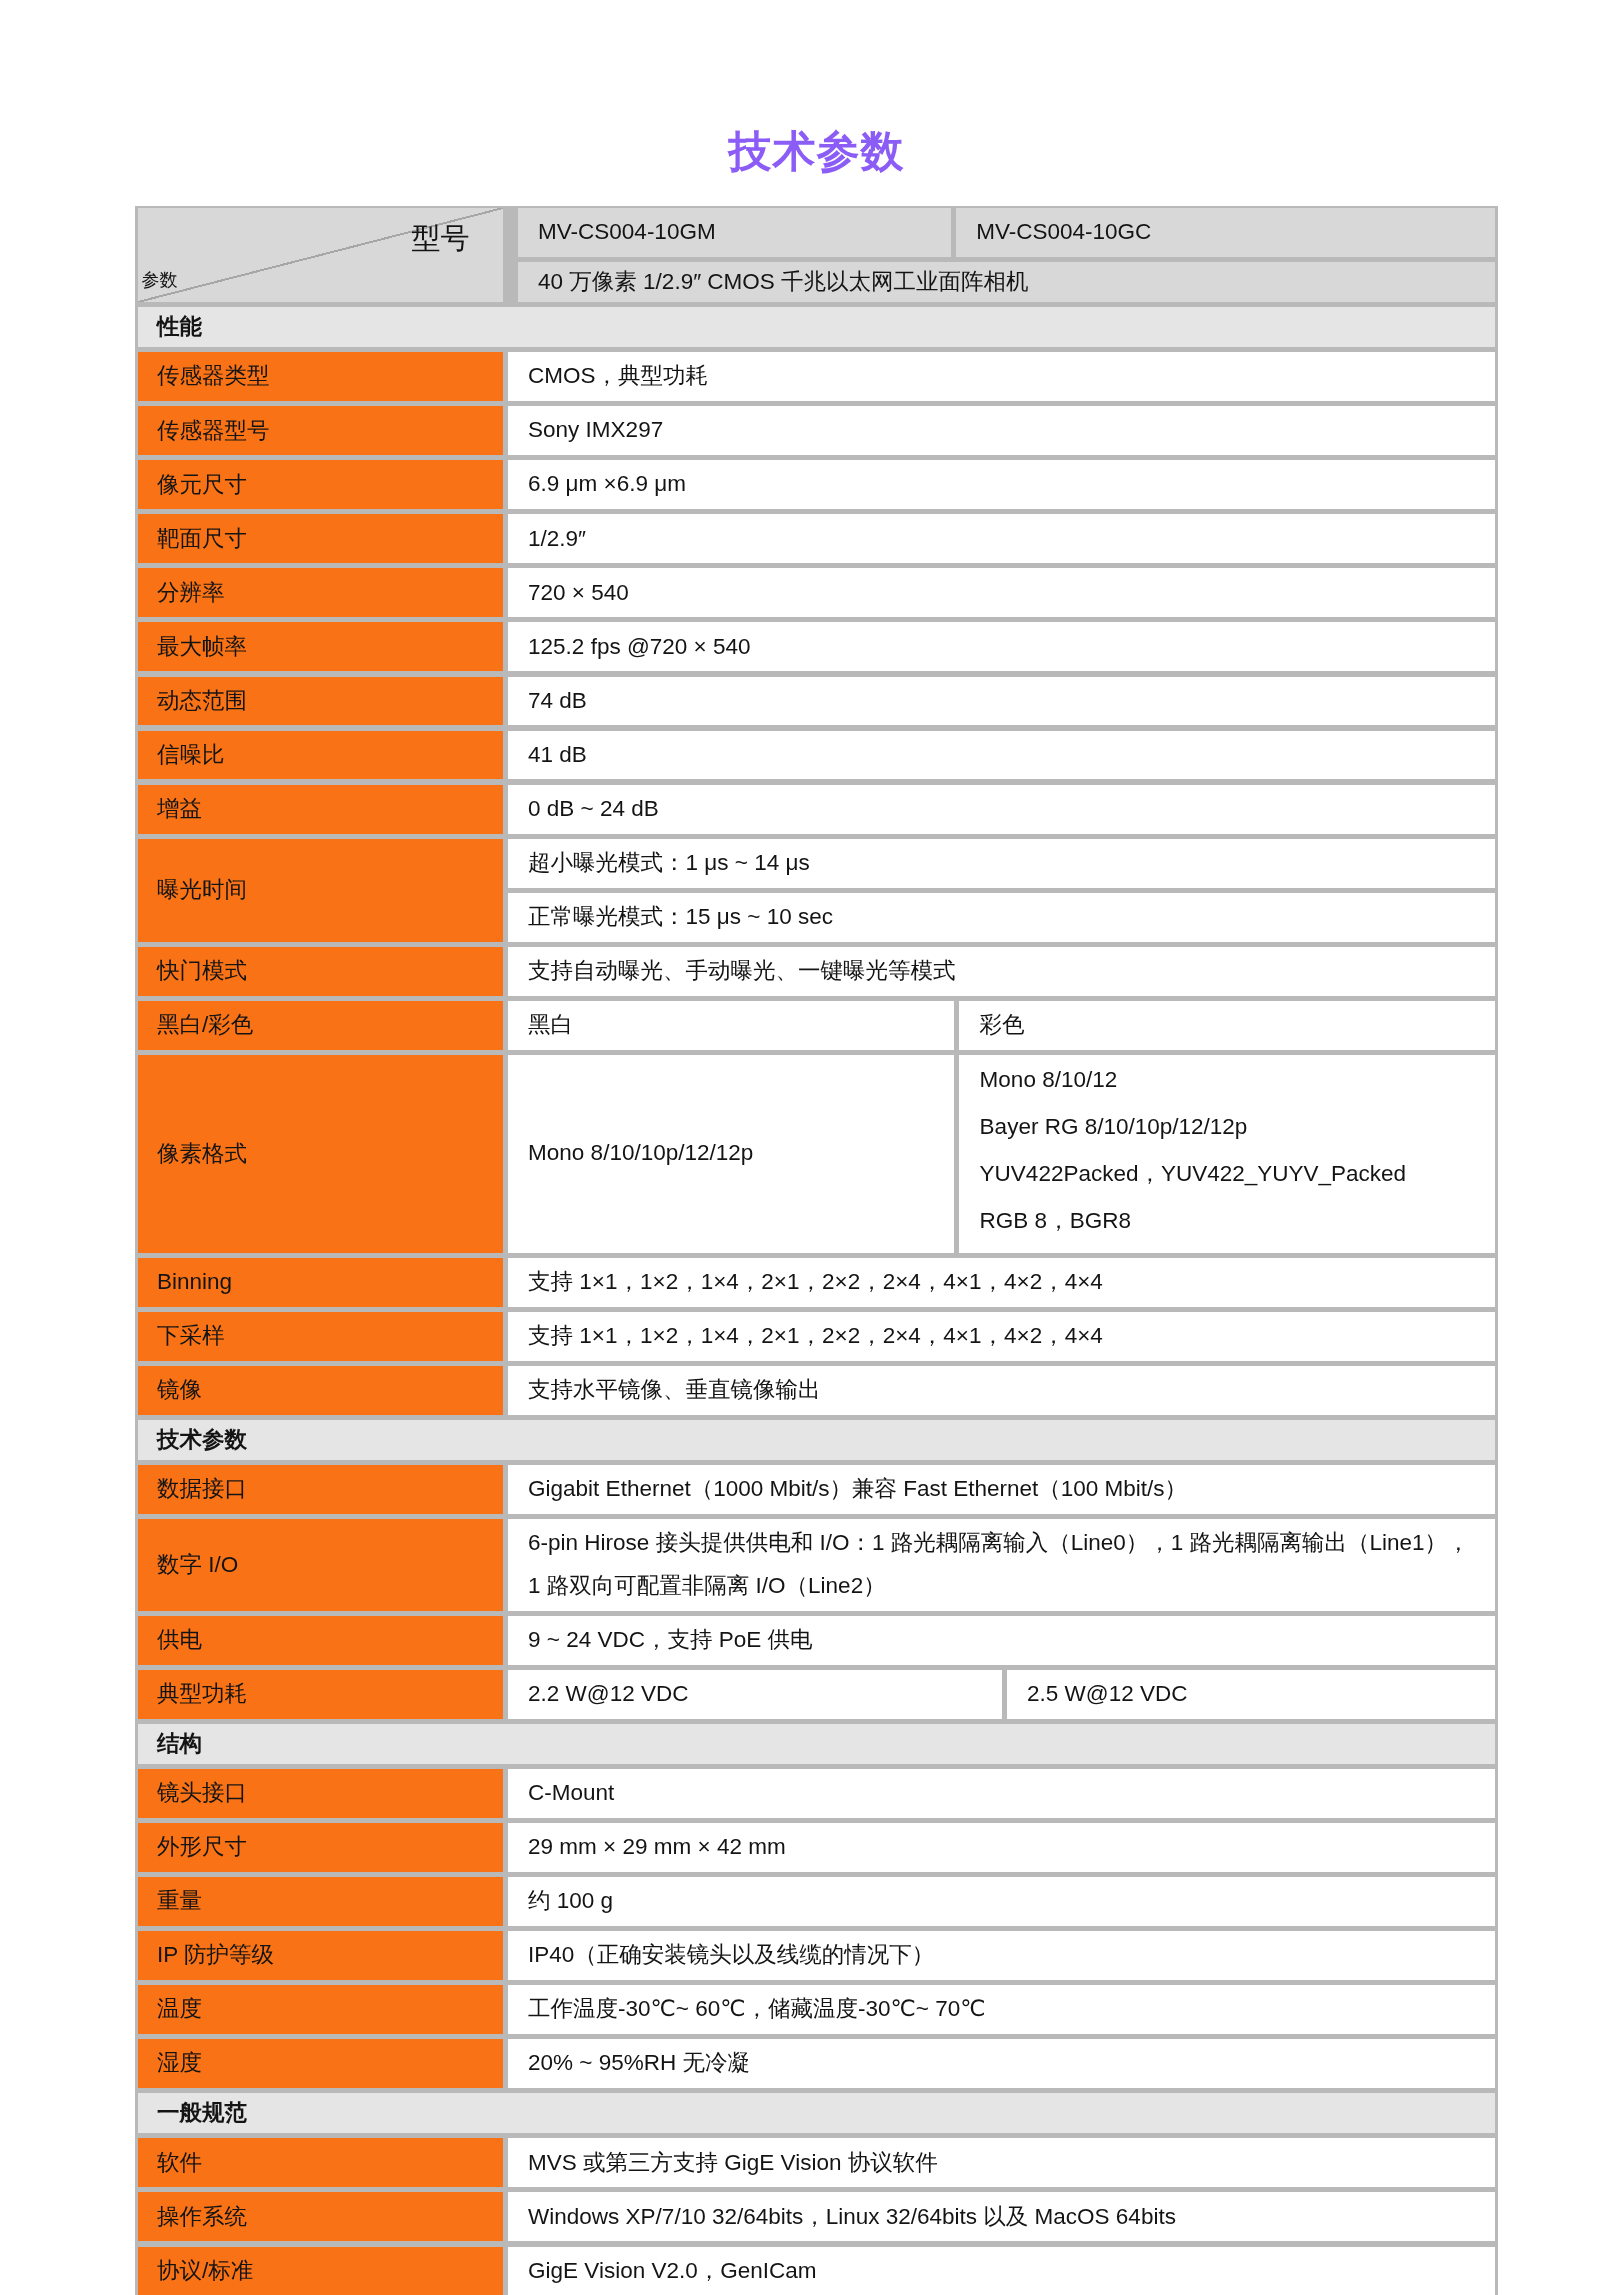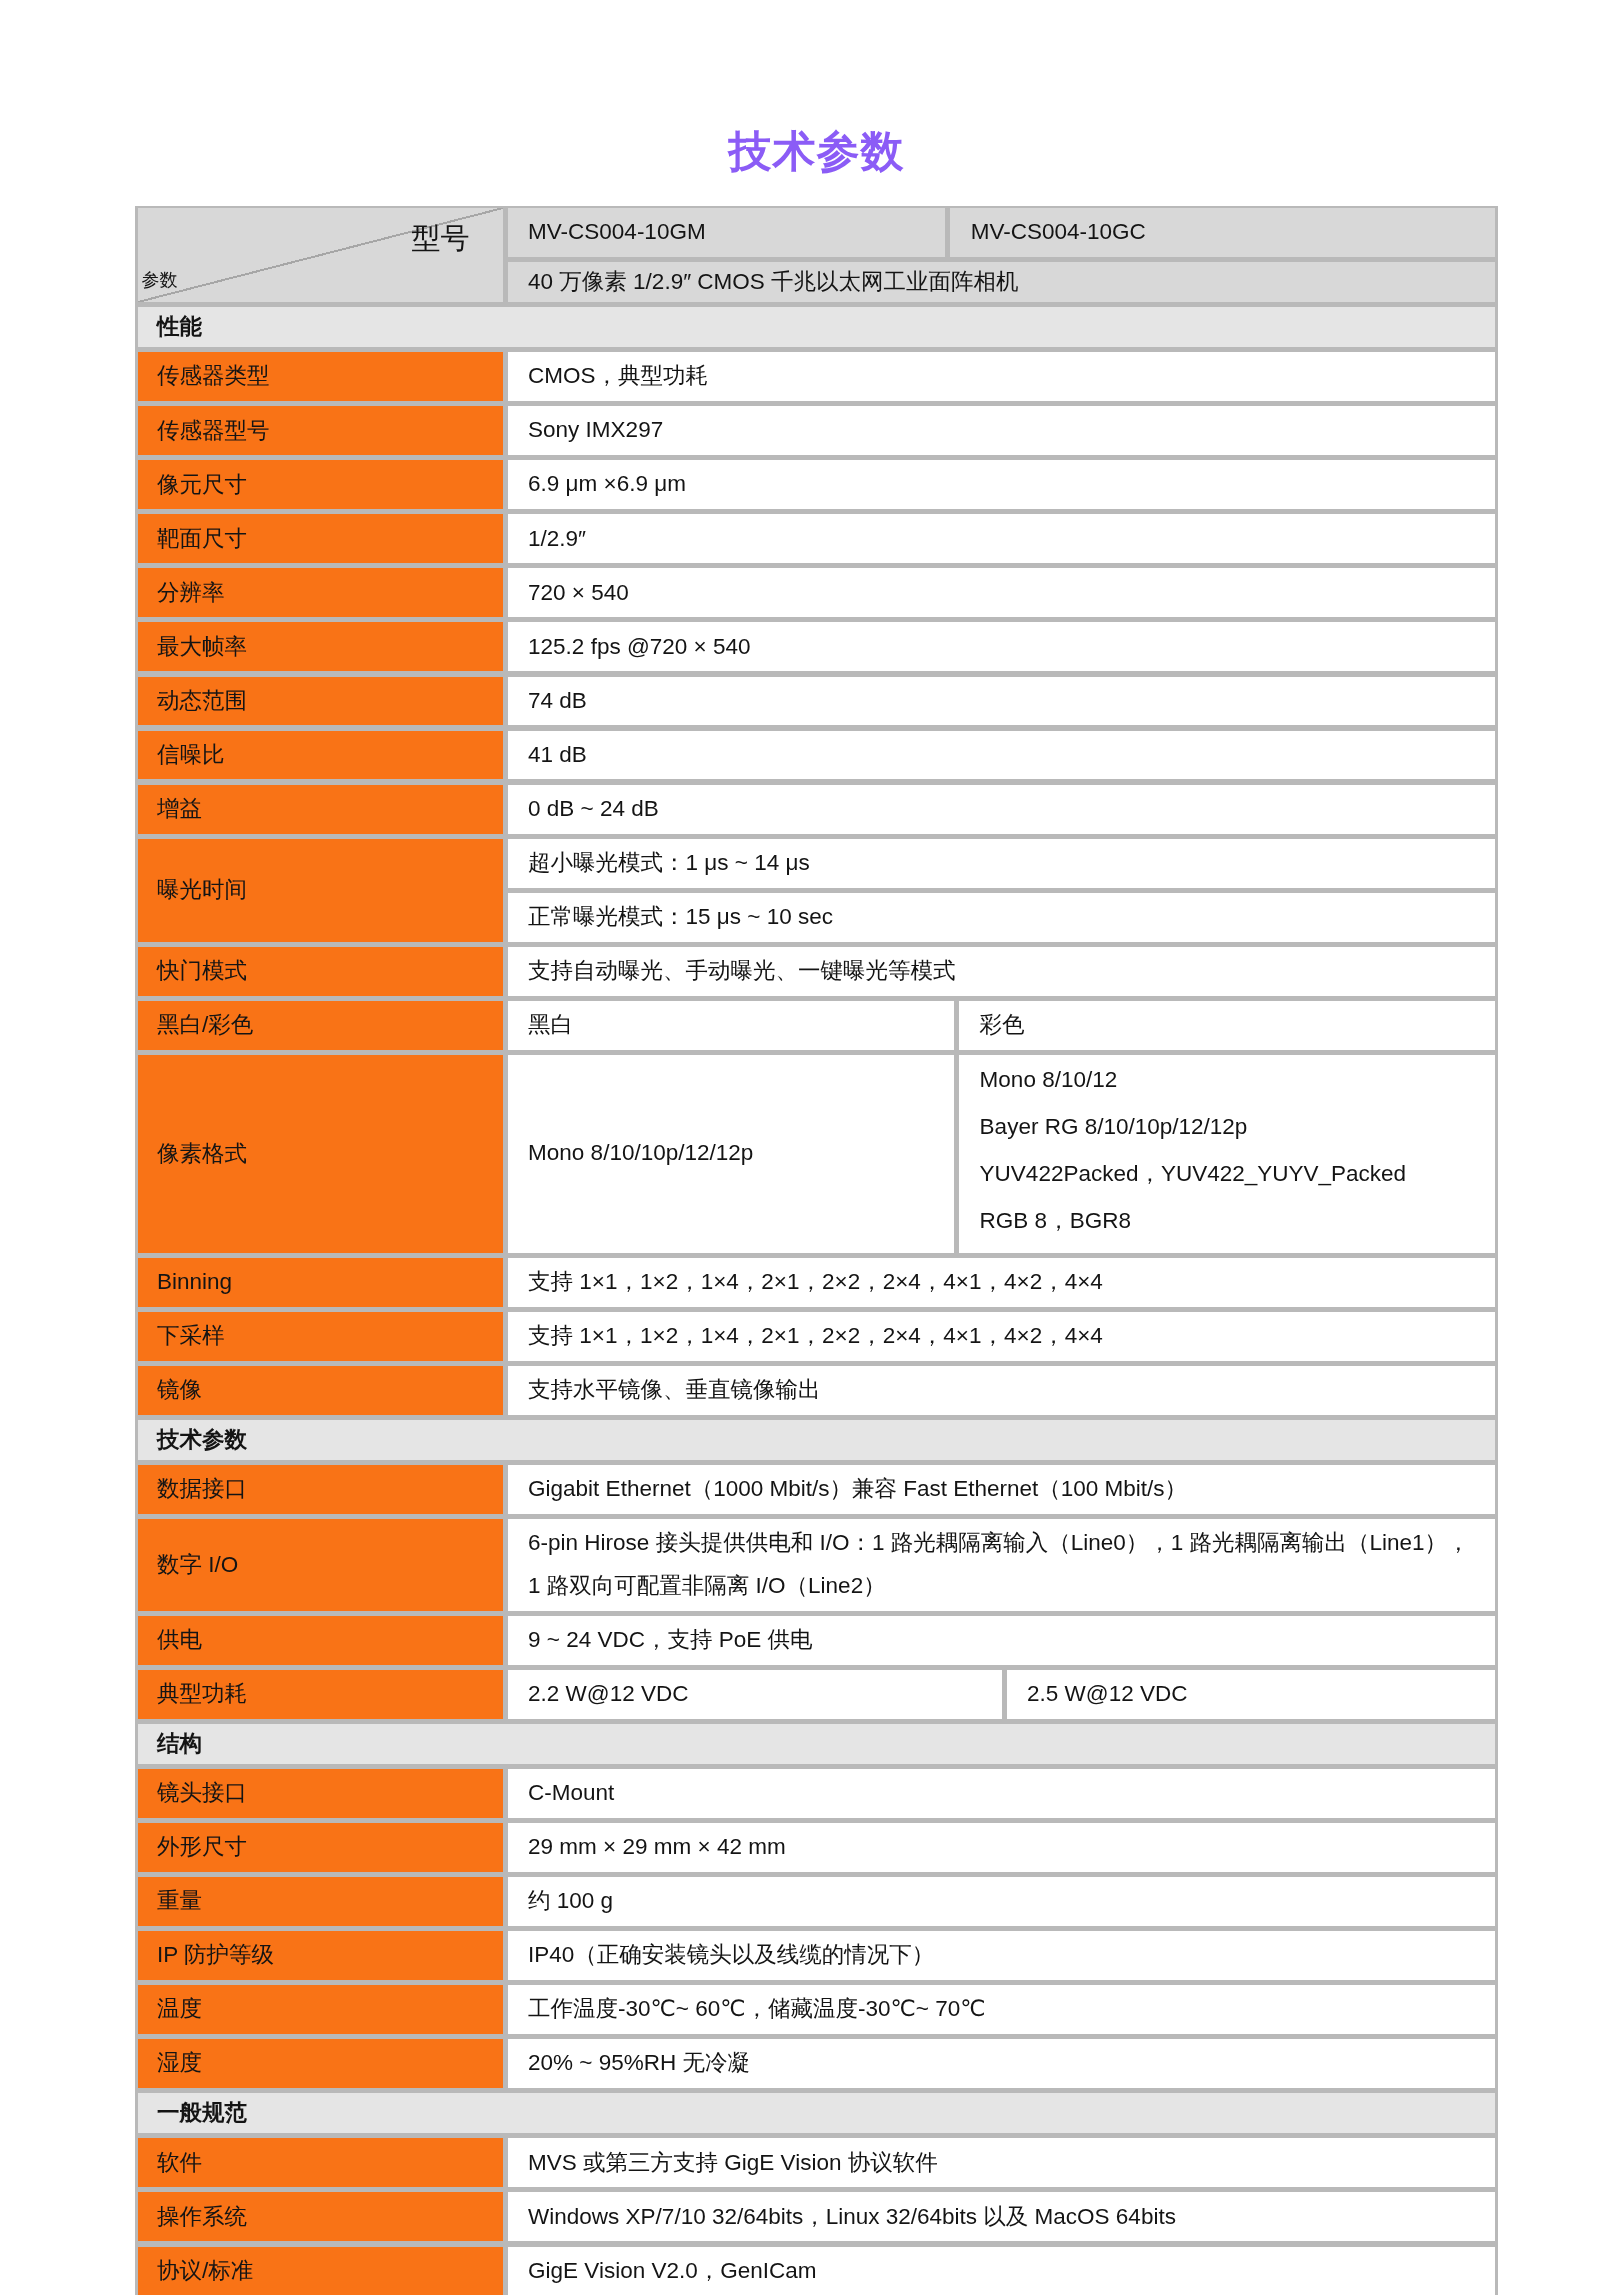--- a/index.html
+++ b/index.html
@@ -89,21 +89,21 @@
     font-size: 29px;
     line-height: 1.4;
   }
   .corner-bottom {
     position: absolute;
     bottom: 9.2px;
     left: 4px;
     font-size: 18px;
     line-height: 1.4;
   }
-  .header-right { flex: 1 1 auto; display: flex; flex-direction: column; gap: 5.1px; min-width: 0; }
+  .header-right { flex: 1 1 auto; display: flex; flex-direction: column; gap: 5.1px; min-width: 0; margin-left: 10px; }
   .model-row { display: flex; gap: 5.1px; flex: 1 1 auto; }
   .model-row .cell { background: #d8d8d8; }
   .model-cell-left { flex: 0 0 44.3%; }
   .model-cell-right { flex: 1 1 auto; }
   .desc-cell { background: #d8d8d8; line-height: 1.45; }
 </style>
 </head>
 <body>
 
 <div class="page">

